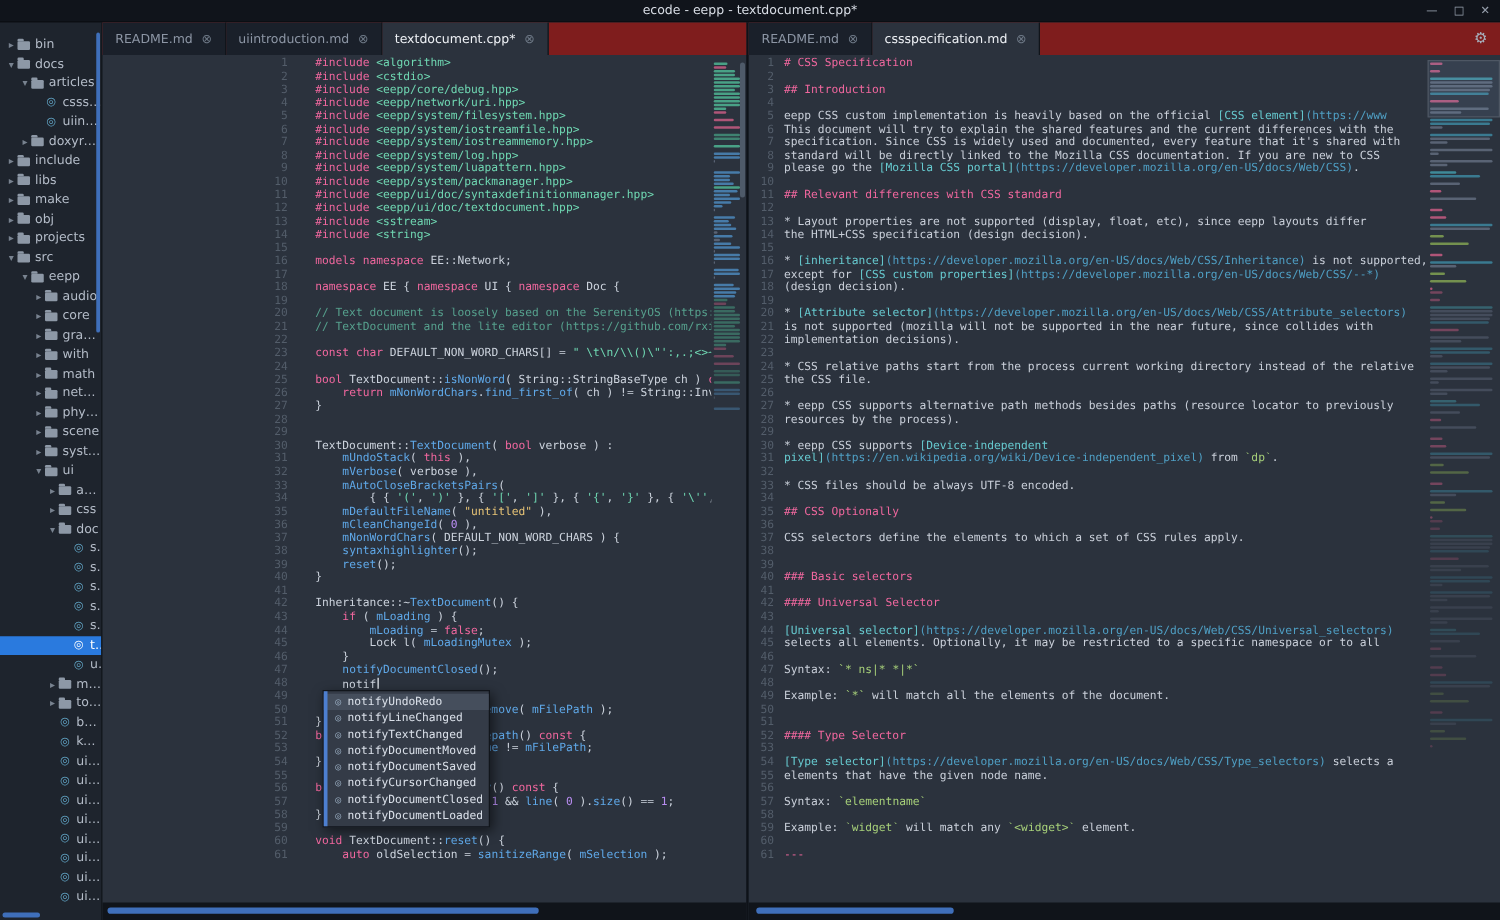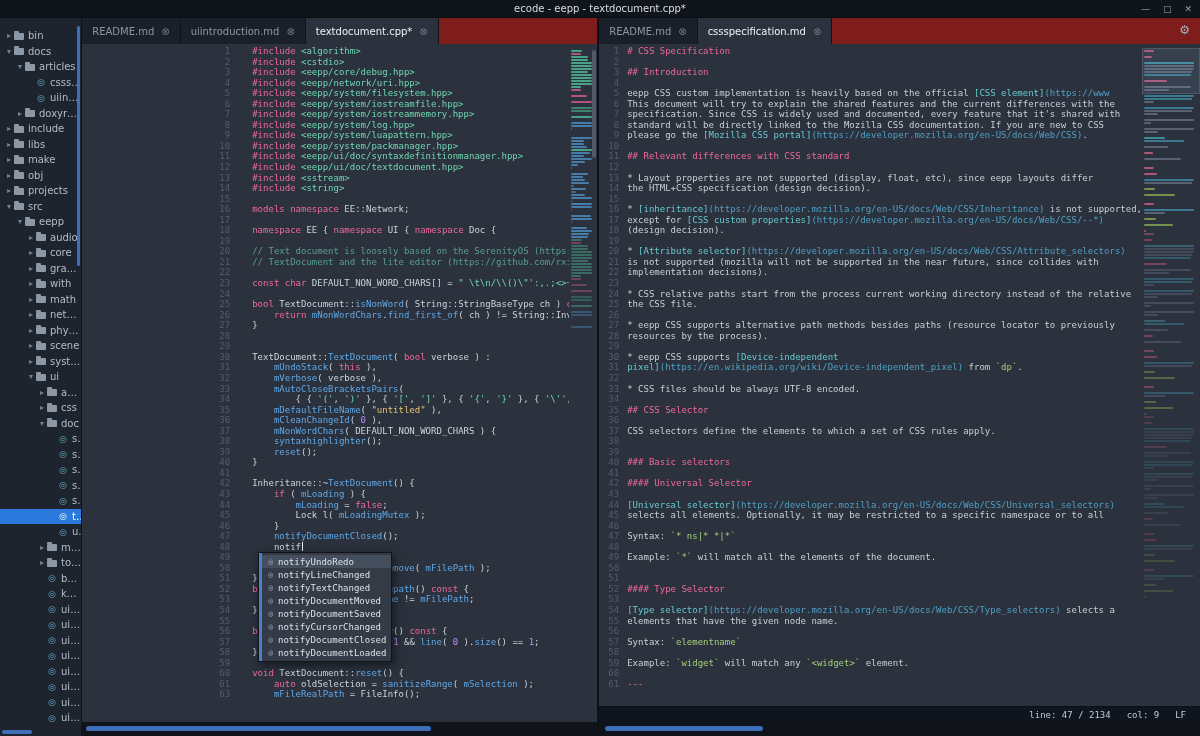--- a/index.html
+++ b/index.html
@@ -568,24 +568,20 @@
             <span class="code"></span>
           </div>
           <div class="row">
             <span class="ln">60</span>
             <span class="code"><span class="pp">void</span><span class="df"> TextDocument::</span><span class="fn">reset</span><span class="df">() {</span></span>
           </div>
           <div class="row">
             <span class="ln">61</span>
             <span class="code"><span class="df">    </span><span class="pp">auto</span><span class="df"> oldSelection = </span><span class="fn">sanitizeRange</span><span class="df">( </span><span class="fn">mSelection</span><span class="df"> );</span></span>
           </div>
-          <div class="row">
-            <span class="ln">63</span>
-            <span class="code"><span class="df">    </span><span class="fn">mFileRealPath</span><span class="df"> = FileInfo();</span></span>
-          </div>
         </div>
       <div class="minimap mini-left" id="mini-left">
           <div class="mini-bar" style="width: 11px; background: rgb(73, 161, 134); opacity: 1;"></div>
           <div class="mini-bar" style="width: 9.35px; background: rgb(176, 85, 120); opacity: 1;"></div>
           <div class="mini-bar" style="width: 16.5px; background: rgb(73, 161, 134); opacity: 1;"></div>
           <div class="mini-bar" style="width: 17.05px; background: rgb(73, 161, 134); opacity: 1;"></div>
           <div class="mini-bar" style="width: 20.35px; background: rgb(73, 161, 134); opacity: 1;"></div>
           <div class="mini-bar" style="width: 21px; background: rgb(73, 161, 134); opacity: 1;"></div>
           <div class="mini-bar" style="width: 21px; background: rgb(73, 161, 134); opacity: 1;"></div>
           <div class="mini-bar" style="width: 16.5px; background: rgb(73, 161, 134); opacity: 1;"></div>
@@ -863,21 +859,21 @@
           <div class="row">
             <span class="ln">33</span>
             <span class="code"><span class="mt">* CSS files should be always UTF-8 encoded.</span></span>
           </div>
           <div class="row">
             <span class="ln">34</span>
             <span class="code"></span>
           </div>
           <div class="row">
             <span class="ln">35</span>
-            <span class="code"><span class="mh">## CSS Selector</span></span>
+            <span class="code"><span class="mh">## CSS Optionally</span></span>
           </div>
           <div class="row">
             <span class="ln">36</span>
             <span class="code"></span>
           </div>
           <div class="row">
             <span class="ln">37</span>
             <span class="code"><span class="mt">CSS selectors define the elements to which a set of CSS rules apply.</span></span>
           </div>
           <div class="row">
@@ -1156,24 +1152,19 @@
           <div class="mini-bar" style="width: 0px; background: transparent; opacity: 0.3;"></div>
           <div class="mini-bar" style="width: 49.5px; background: rgb(58, 122, 144); opacity: 0.3;"></div>
           <div class="mini-bar" style="width: 21.45px; background: rgb(89, 99, 116); opacity: 0.3;"></div>
           <div class="mini-bar" style="width: 0px; background: transparent; opacity: 0.3;"></div>
           <div class="mini-bar" style="width: 11.55px; background: rgb(116, 145, 79); opacity: 0.3;"></div>
           <div class="mini-bar" style="width: 0px; background: transparent; opacity: 0.3;"></div>
           <div class="mini-bar" style="width: 28.6px; background: rgb(116, 145, 79); opacity: 0.3;"></div>
           <div class="mini-bar" style="width: 0px; background: transparent; opacity: 0.3;"></div>
           <div class="mini-bar" style="width: 1.65px; background: rgb(176, 85, 120); opacity: 0.3;"></div>
         </div>
-    </div>
-    <div class="statusbar">
-      <span>line: 47 / 2134</span>
-      <span>col: 9</span>
-      <span>LF</span>
     </div>
     <div class="hscroll">
       <div class="hthumb hthumb-right"></div>
     </div>
   </div>
 
 </div>
 
 </body></html>

